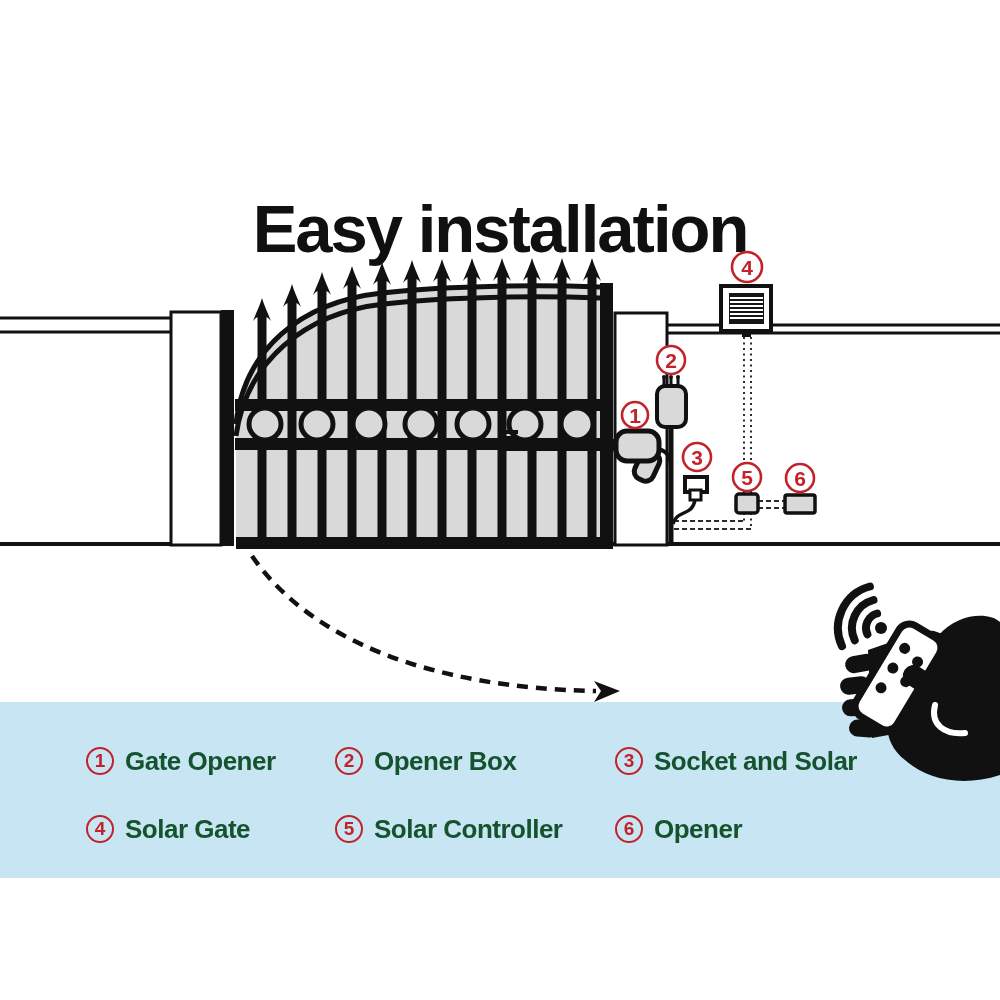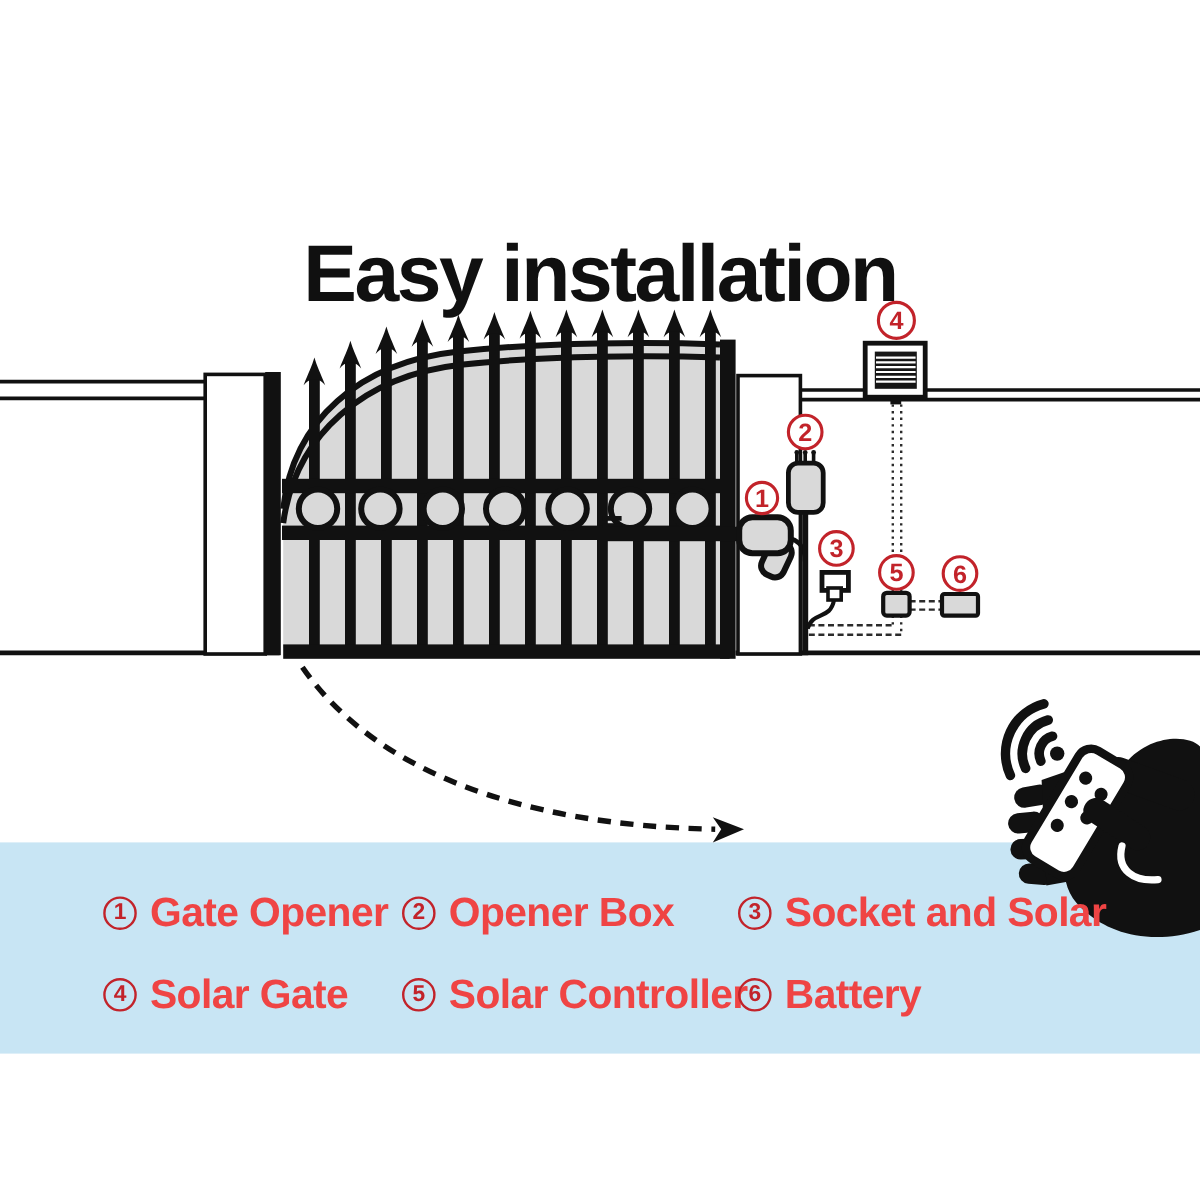--- a/index.html
+++ b/index.html
@@ -6,21 +6,21 @@
   .stage{position:relative;width:1000px;height:1000px;background:#fff;overflow:hidden;
          font-family:"Liberation Sans",sans-serif;}
   .title{position:absolute;top:144px;left:0;width:1000px;text-align:center;
          font-size:67px;font-weight:bold;letter-spacing:-2px;color:#101010;line-height:80px;}
   .band{position:absolute;left:0;top:702px;width:1000px;height:176px;
         background:var(--band_blue,#c8e5f4);}
   .legend-item{position:absolute;display:flex;align-items:center;gap:11px;height:34px;}
   .lnum{width:28px;height:28px;box-sizing:border-box;border:2.5px solid var(--accent_red,#c2232a);
         border-radius:50%;color:var(--accent_red,#c2232a);font-size:19px;font-weight:bold;
         display:flex;align-items:center;justify-content:center;flex:0 0 auto;background:transparent;}
-  .llabel{font-size:34px;font-weight:bold;letter-spacing:-0.5px;color:#ef4444;white-space:nowrap;}
+  .llabel{font-size:26px;font-weight:bold;letter-spacing:-0.5px;color:#14532d;white-space:nowrap;}
   svg.diagram{position:absolute;left:0;top:0;width:1000px;height:1000px;}
   .s3{stroke:#111;stroke-width:3;fill:none}
   .s4{stroke:#111;stroke-width:4;fill:none}
   .s35{stroke:#111;stroke-width:3.5;fill:none}
   .s5{stroke:#111;stroke-width:5;fill:none}
   .fw{fill:#fff;stroke:#111;stroke-width:3}
   .fw4{fill:#fff;stroke:#111;stroke-width:4}
   .fg{fill:var(--gate_gray,#d9d9d9);stroke:#111;stroke-width:5}
   .fg2{fill:var(--gate_gray,#d9d9d9);stroke:#111;stroke-width:3.5}
   .fb{fill:#111}
@@ -221,16 +221,16 @@
   <div class="legend-item" style="left:86px;top:812px;">
     <span class="lnum">4</span>
     <span class="llabel">Solar Gate</span>
   </div>
   <div class="legend-item" style="left:335px;top:812px;">
     <span class="lnum">5</span>
     <span class="llabel">Solar Controller</span>
   </div>
   <div class="legend-item" style="left:615px;top:812px;">
     <span class="lnum">6</span>
-    <span class="llabel">Battery</span>
+    <span class="llabel">Opener</span>
   </div>
 
 </div>
 
 </body></html>

